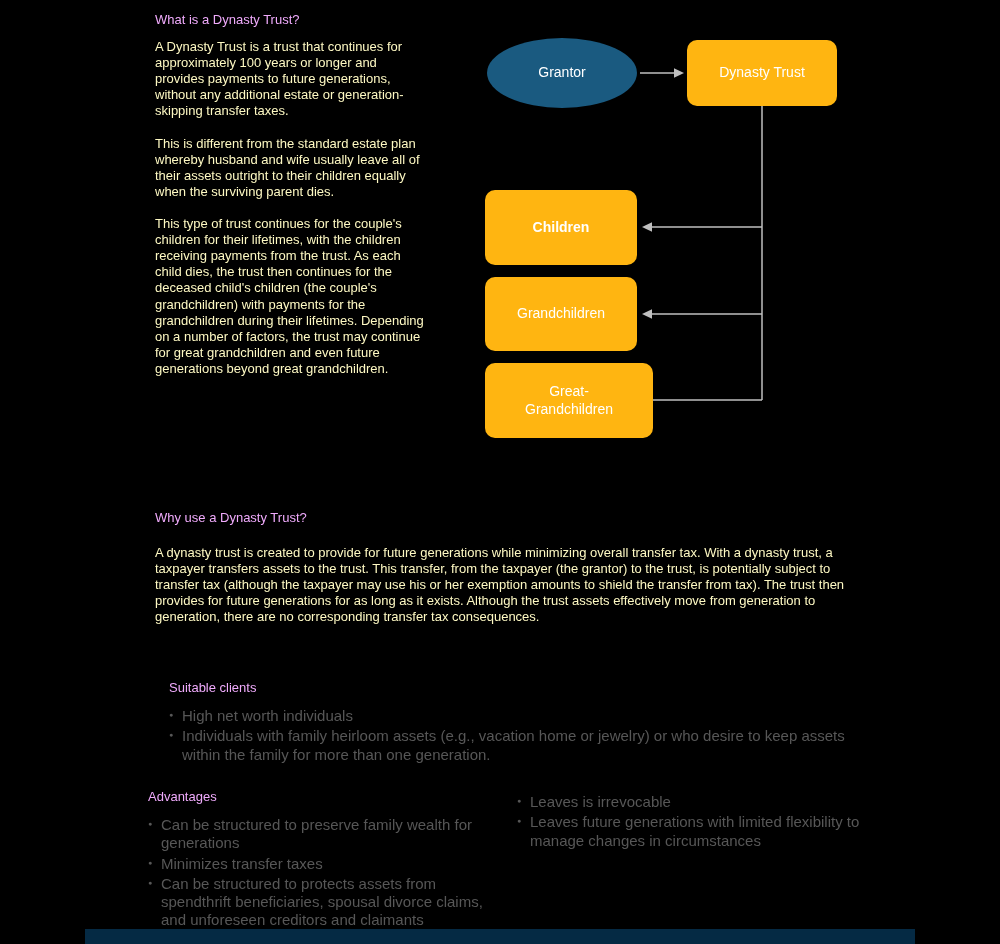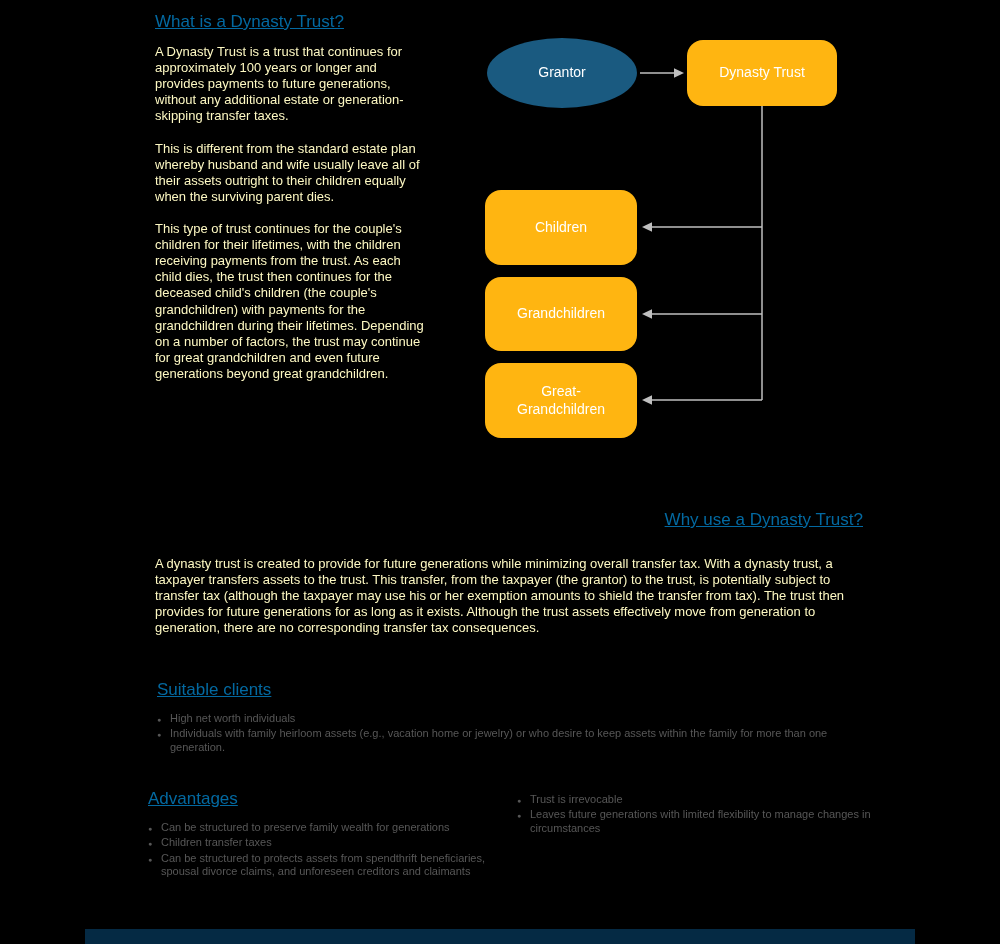--- a/index.html
+++ b/index.html
@@ -7,46 +7,45 @@
   body {
     background:#000000;
     font-family:"Liberation Sans", sans-serif;
     position:relative;
     overflow:hidden;
     color:#575757;
   }
   .page { position:absolute; inset:0; width:1000px; height:944px; }
 
   .sec-title {
-    font-size:17px;
+    font-size:13px;
     font-weight:400;
-    color:#0369a1;
-    text-decoration:underline;
+    color:#f0abfc;
     margin-bottom:12px;
   }
   p.body-text {
     font-size:13px;
     line-height:1.24;
     color:#fef9c3;
     margin-bottom:16px;
   }
   .pre { white-space:pre-line; }
 
   .what-section  { position:absolute; left:155px; top:12px;  width:274px; }
   .why-section   { position:absolute; left:155px; top:510px; width:708px; }
-  .why-section .sec-title { margin-bottom:26px;text-align:right; }
-  .suitable-section { position:absolute; left:157px; top:680px; width:712px; }
+  .why-section .sec-title { margin-bottom:20px; }
+  .suitable-section { position:absolute; left:169px; top:680px; width:712px; }
   .adv-section   { position:absolute; left:148px; top:789px; width:352px; }
   .dis-section   { position:absolute; left:517px; top:789px; width:358px; }
 
   ul.bullets { list-style:none; margin-top:4px; }
   ul.bullets li {
     position:relative;
     padding-left:13px;
-    font-size:11px;
+    font-size:15px;
     line-height:1.22;
     color:#575757;
     margin-bottom:2px;
   }
   ul.bullets li::before {
     content:"\25CF";
     position:absolute;
     left:0; top:4px;
     font-size:7px;
     color:#575757;
@@ -63,25 +62,25 @@
     color:#ffffff;
     font-size:14px;
     line-height:1.25;
     white-space:pre-line;
   }
   .node-grantor {
     left:487px; top:38px; width:150px; height:70px;
     background:#1A5A80;
     border-radius:50%;
   }
-  .node-orange { background:#FFB511; border-radius:16px; }
+  .node-orange { background:#FFB511; border-radius:10px; }
   .node-dynasty       { left:687px; top:40px;  width:150px; height:66px; }
-  .node-children      { left:485px; top:190px; width:152px; height:75px; }
+  .node-children      { left:485px; top:190px; width:152px; height:75px;font-weight:bold; }
   .node-grandchildren { left:485px; top:277px; width:152px; height:74px; }
-  .node-great         { left:485px; top:363px; width:152px; height:75px; }
+  .node-great         { left:485px; top:363px; width:168px; height:75px; }
 
   svg.connectors { position:absolute; left:0; top:0; pointer-events:none; }
 
   .footer-bar {
     position:absolute;
     left:85px; top:929px;
     width:830px; height:15px;
     background:#052A44;
   }
 </style>
@@ -126,27 +125,27 @@
     <ul class="bullets">
       <li>High net worth individuals</li>
       <li>Individuals with family heirloom assets (e.g., vacation home or jewelry) or who desire to keep assets within the family for more than one generation.</li>
     </ul>
   </section>
 
   <section class="adv-section">
     <h2 class="sec-title">Advantages</h2>
     <ul class="bullets">
       <li>Can be structured to preserve family wealth for generations</li>
-      <li>Children transfer taxes</li>
+      <li>Minimizes transfer taxes</li>
       <li>Can be structured to protects assets from spendthrift beneficiaries, spousal divorce claims, and unforeseen creditors and claimants</li>
     </ul>
   </section>
 
   <section class="dis-section">
     <ul class="bullets">
-      <li>Trust is irrevocable</li>
+      <li>Leaves is irrevocable</li>
       <li>Leaves future generations with limited flexibility to manage changes in circumstances</li>
     </ul>
   </section>
 
   <div class="footer-bar"></div>
 
 </div>
 
 </body></html>

